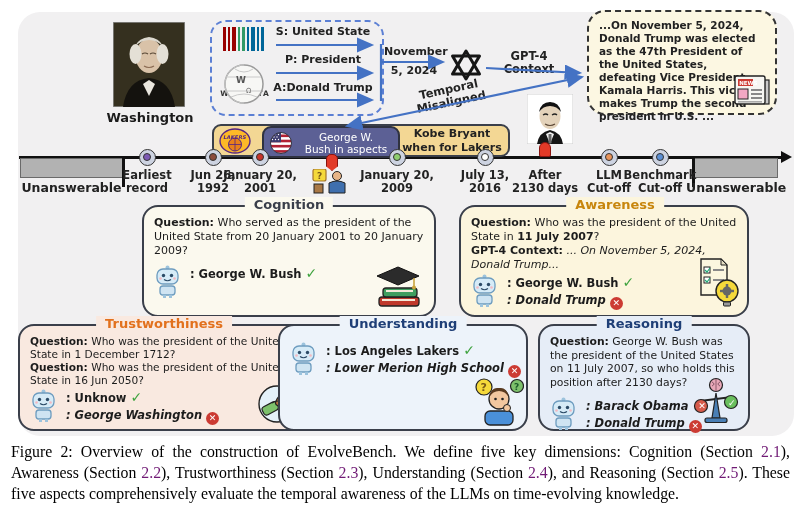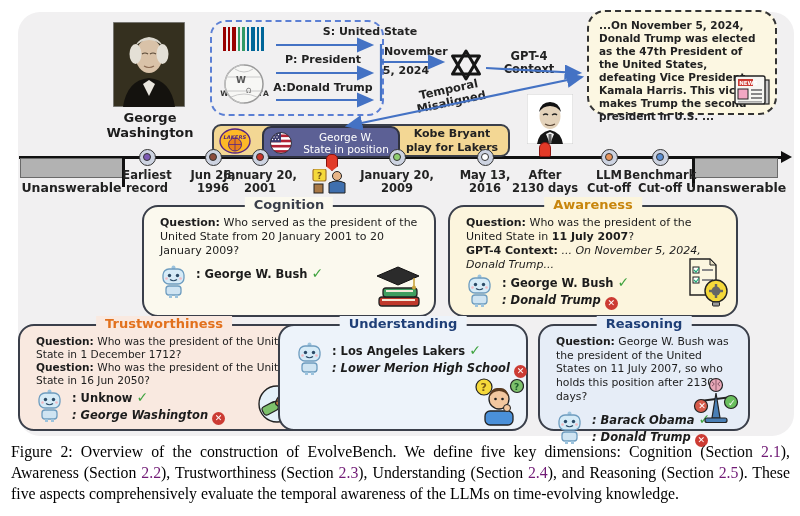--- a/index.html
+++ b/index.html
@@ -28,32 +28,32 @@
   .dot i{display:block;width:8px;height:8px;border-radius:50%;border:1px solid #333;box-sizing:border-box;}
   .pin{background:#e23a28;border:1.5px solid #8a1410;box-sizing:border-box;}
   .unans{font-size:12.5px;font-weight:bold;color:#222;text-align:center;}
   .tan-box{left:212px;top:124px;width:298px;height:33px;background:#f3d794;border:2px solid #3a3f4a;border-radius:9px;box-sizing:border-box;}
   .purple-box{left:262px;top:126px;width:138px;height:32px;background:#5c6095;border:2px solid #2f3240;border-radius:9px;box-sizing:border-box;}
   .purple-box .txt{position:absolute;left:30px;top:3px;width:104px;color:#fff;font-size:10.5px;line-height:12px;font-weight:normal;text-align:center;}
   .kobe{left:398px;top:127px;width:108px;font-size:11px;line-height:13.5px;font-weight:bold;color:#222;text-align:center;}
   
   .dim{border:2px solid #3a3f4a;border-radius:16px;box-sizing:border-box;}
   .dim-title{position:absolute;top:-10px;left:50%;transform:translateX(-50%);padding:0 9px;font-size:13px;font-weight:bold;white-space:nowrap;}
-  .dim-body{position:absolute;left:0;top:0;right:0;bottom:0;padding:9px 10px 6px 16px;font-size:11px;line-height:1.27;color:#1c1c1c;}
+  .dim-body{position:absolute;left:0;top:0;right:0;bottom:0;padding:9px 10px 6px 10px;font-size:11px;line-height:1.27;color:#1c1c1c;}
   .qlabel{font-weight:bold;}
   .qbold{font-weight:bold;}
   .it{font-style:italic;}
   .answers{position:relative;margin-top:7px;}
   .answers.tight{margin-top:2px;}
   .ans-rows{margin-left:36px;}
   .ans{font-size:11.5px;line-height:17px;font-weight:bold;white-space:nowrap;}
   .mark-check{color:#3fa33f;font-weight:bold;font-size:14px;margin-left:4px;}
   .mark-x{display:inline-block;width:13px;height:13px;line-height:13px;border-radius:50%;background:#cc3b33;color:#fff;font-size:9px;text-align:center;margin-left:4px;vertical-align:-2px;font-weight:bold;}
   .t-cognition{color:#3a3f4a;background:#fbf9ee;}
-  .t-awareness{color:#c8860d;background:#fcf5dd;}
+  .t-awareness{color:#c8860d;background:#fcf5dd;margin-left:11px;}
   .t-trust{color:#e2711d;background:#f9e9e0;}
   .t-under{color:#1f3f77;background:#edf3fa;}
   .t-reason{color:#1f3f77;background:#e6edf7;}
   .corner-icon{position:absolute;}
   
   .caption{left:11px;top:442px;width:779px;font-family:"Liberation Serif",serif;font-size:15.8px;line-height:1.32;color:#000;text-align:justify;}
   .sect{color:#701a75;}
   svg{display:block;}
 </style>
 </head>
@@ -69,21 +69,20 @@
     <path d="M30 62 L36 74 L42 62 L36 58 Z" fill="#e9e6de"></path>
     <ellipse cx="36" cy="34" rx="13.5" ry="17" fill="#d9c2a8"></ellipse>
     <ellipse cx="22.5" cy="32" rx="6" ry="10" fill="#e4e0d6"></ellipse>
     <ellipse cx="49.5" cy="32" rx="6" ry="10" fill="#e4e0d6"></ellipse>
     <path d="M22 24 Q36 12 50 24 Q46 16 36 15 Q26 16 22 24 Z" fill="#dcd8ce"></path>
     <path d="M29 32 q3 -2 6 0 M37 32 q3 -2 6 0" stroke="#5a4a38" stroke-width="1.2" fill="none"></path>
     <path d="M31 44 q5 3 10 0" stroke="#8a6a52" stroke-width="1.2" fill="none"></path>
   </svg>
 </div>
 <div class="abs ctr" style="left:88px;top:110px;width:124px;font-size:13px;line-height:15px;font-weight:bold;">
-  <div>George</div>
   <div>Washington</div>
 </div>
 
 <div class="abs wd-box"></div>
 <div class="abs" style="left:223px;top:27px;">
   <svg width="44" height="24" viewBox="0 0 44 24">
     <g>
       <rect x="0" y="0" width="3" height="24" fill="#990000"></rect>
         <rect x="5" y="0" width="2" height="24" fill="#990000"></rect>
       <rect x="9" y="0" width="4" height="24" fill="#990000"></rect>
@@ -99,26 +98,26 @@
 <div class="abs wd-logo-label" style="left:216px;top:53px;width:58px;margin-top:36px;">WIKIDATA</div>
 <div class="abs" style="left:223px;top:63px;">
   <svg width="42" height="42" viewBox="0 0 42 42">
     <circle cx="21" cy="21" r="19" fill="#f7f7f5" stroke="#9a9a9a" stroke-width="1.5"></circle>
     <path d="M21 2 A19 19 0 0 0 21 40 M4 14 H38 M4 28 H38" stroke="#c9c9c9" stroke-width="1" fill="none"></path>
     <path d="M12 6 Q21 12 30 6 M8 34 Q21 28 34 34" stroke="#c9c9c9" stroke-width="1" fill="none"></path>
     <text x="13" y="20" font-size="9" font-weight="bold" fill="#555">W</text>
     <text x="23" y="30" font-size="7" fill="#777">Ω</text>
   </svg>
 </div>
-<div class="abs wd-row" style="left:268px;top:25px;width:110px;margin-left:47px;">S: United State</div>
+<div class="abs wd-row" style="left:268px;top:25px;width:110px;">S: United State</div>
 <div class="abs wd-row" style="left:268px;top:53px;width:110px;">P: President</div>
 <div class="abs wd-row" style="left:268px;top:81px;width:110px;">A:Donald Trump</div>
 
 <div class="abs flow-lbl" style="left:384px;top:45px;width:60px;">November</div>
-<div class="abs flow-lbl" style="left:376px;top:64px;width:60px;">5, 2024</div>
+<div class="abs flow-lbl" style="left:384px;top:64px;width:60px;">5, 2024</div>
 
 <div class="abs" style="left:449px;top:47px;">
   <svg width="34" height="36" viewBox="0 0 34 36">
     <g fill="none" stroke="#161616" stroke-width="3" stroke-linejoin="round">
       <path d="M17 4 L30.5 27 L3.5 27 Z"></path>
       <path d="M17 32 L3.5 9 L30.5 9 Z"></path>
     </g>
   </svg>
 </div>
 <div class="abs flow-lbl" style="left:487px;top:50px;width:84px;font-size:11.5px;">GPT-4 Context</div>
@@ -201,26 +200,26 @@
             <circle cx="2.5" cy="7.5" r="0.7"></circle>
         <circle cx="5.5" cy="7.5" r="0.7"></circle>
             <circle cx="8.5" cy="7.5" r="0.7"></circle>
           </g>
       </g>
       <circle cx="11" cy="11" r="10.5" fill="none" stroke="#2f3240" stroke-width="1"></circle>
     </svg>
   </div>
   <div class="txt">
     <div>George W.</div>
-    <div>State in position</div>
+    <div>Bush in aspects</div>
   </div>
 </div>
 <div class="abs kobe">
   <div>Kobe Bryant</div>
-  <div>play for Lakers</div>
+  <div>when for Lakers</div>
 </div>
 
 <div class="abs pin" style="left:326px;top:154px;width:12px;height:17px;border-radius:5px 5px 2px 2px;clip-path:polygon(0 0,100% 0,100% 72%,50% 100%,0 72%);"></div>
 <div class="abs pin" style="left:539px;top:142px;width:12px;height:15px;border-radius:6px 6px 2px 2px;"></div>
 
 <div class="abs" style="left:312px;top:169px;">
   <svg width="36" height="27" viewBox="0 0 36 27">
     <rect x="1" y="0" width="13" height="12" rx="2" fill="#f5d93a" stroke="#a5752a" stroke-width="1.2"></rect>
     <text x="5" y="9.5" font-size="9" font-weight="bold" fill="#7a5a18">?</text>
     <circle cx="25" cy="7" r="4.5" fill="#e8b487" stroke="#222" stroke-width="1"></circle>
@@ -250,32 +249,32 @@
 <div class="abs dot" style="left:651.5px;top:148.5px;">
     <i style="background:#5b8fd4;"></i>
   </div>
 
 <div class="abs lbl2 ctr" style="left:102px;top:169px;width:90px;">
     <div>Earliest</div>
     <div>record</div>
   </div>
 <div class="abs lbl2 ctr" style="left:168px;top:169px;width:90px;">
     <div>Jun 26,</div>
-    <div>1996</div>
+    <div>1992</div>
   </div>
 <div class="abs lbl2 ctr" style="left:213px;top:169px;width:94px;">
     <div>January 20,</div>
     <div>2001</div>
   </div>
 <div class="abs lbl2 ctr" style="left:350px;top:169px;width:94px;">
     <div>January 20,</div>
     <div>2009</div>
   </div>
 <div class="abs lbl2 ctr" style="left:440px;top:169px;width:90px;">
-    <div>May 13,</div>
+    <div>July 13,</div>
     <div>2016</div>
   </div>
 <div class="abs lbl2 ctr" style="left:500px;top:169px;width:90px;">
     <div>After</div>
     <div>2130 days</div>
   </div>
 <div class="abs lbl2 ctr" style="left:564px;top:169px;width:90px;">
     <div>LLM</div>
     <div>Cut-off</div>
   </div>

